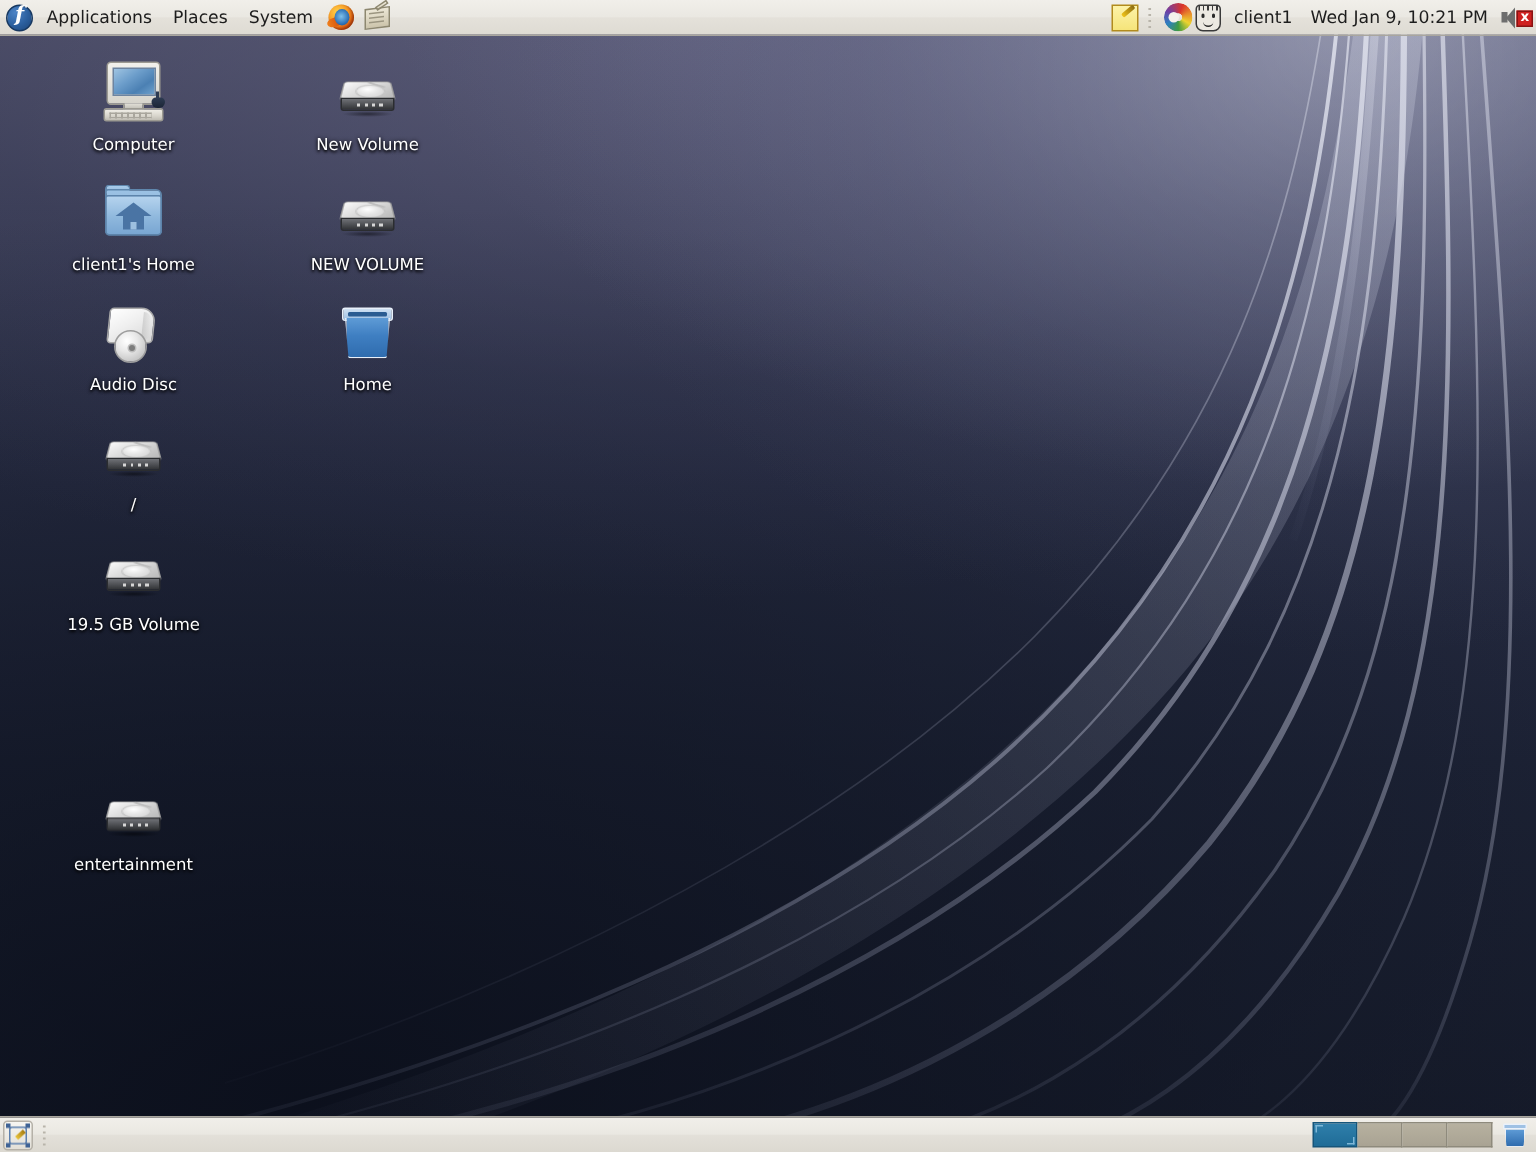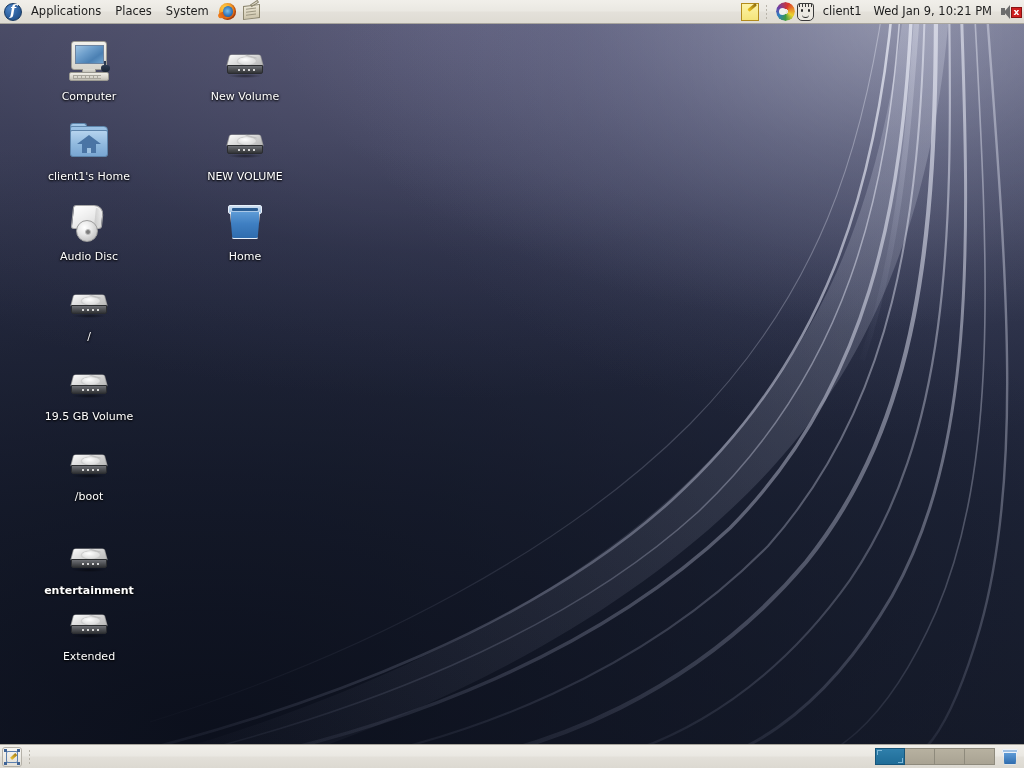--- a/index.html
+++ b/index.html
@@ -678,64 +678,34 @@
               <div class="hdd-platter"></div>
               <div class="hdd-arm"></div>
             </div>
             <div class="hdd-front">
               <div class="hdd-leds"></div>
             </div>
           </div>
         </div>
         <div class="label">19.5 GB Volume</div>
       </div>
-      <div class="desk-icon" style="left: 41px; top: 414px;">
+      <div class="desk-icon" style="left: 41px; top: 494px;">
         <div class="glyph">
           <div class="hdd">
             <div class="hdd-shadow"></div>
             <div class="hdd-top">
               <div class="hdd-platter"></div>
               <div class="hdd-arm"></div>
             </div>
             <div class="hdd-front">
               <div class="hdd-leds"></div>
             </div>
           </div>
         </div>
-        <div class="label">/boot</div>
-      </div>
-      <div class="desk-icon" style="left: 41px; top: 508px; font-weight: bold;">
-        <div class="glyph">
-          <div class="hdd">
-            <div class="hdd-shadow"></div>
-            <div class="hdd-top">
-              <div class="hdd-platter"></div>
-              <div class="hdd-arm"></div>
-            </div>
-            <div class="hdd-front">
-              <div class="hdd-leds"></div>
-            </div>
-          </div>
-        </div>
         <div class="label">entertainment</div>
-      </div>
-      <div class="desk-icon" style="left: 41px; top: 574px;">
-        <div class="glyph">
-          <div class="hdd">
-            <div class="hdd-shadow"></div>
-            <div class="hdd-top">
-              <div class="hdd-platter"></div>
-              <div class="hdd-arm"></div>
-            </div>
-            <div class="hdd-front">
-              <div class="hdd-leds"></div>
-            </div>
-          </div>
-        </div>
-        <div class="label">Extended</div>
       </div>
       <div class="desk-icon" style="left: 197px; top: 14px;">
         <div class="glyph">
           <div class="hdd">
             <div class="hdd-shadow"></div>
             <div class="hdd-top">
               <div class="hdd-platter"></div>
               <div class="hdd-arm"></div>
             </div>
             <div class="hdd-front">

